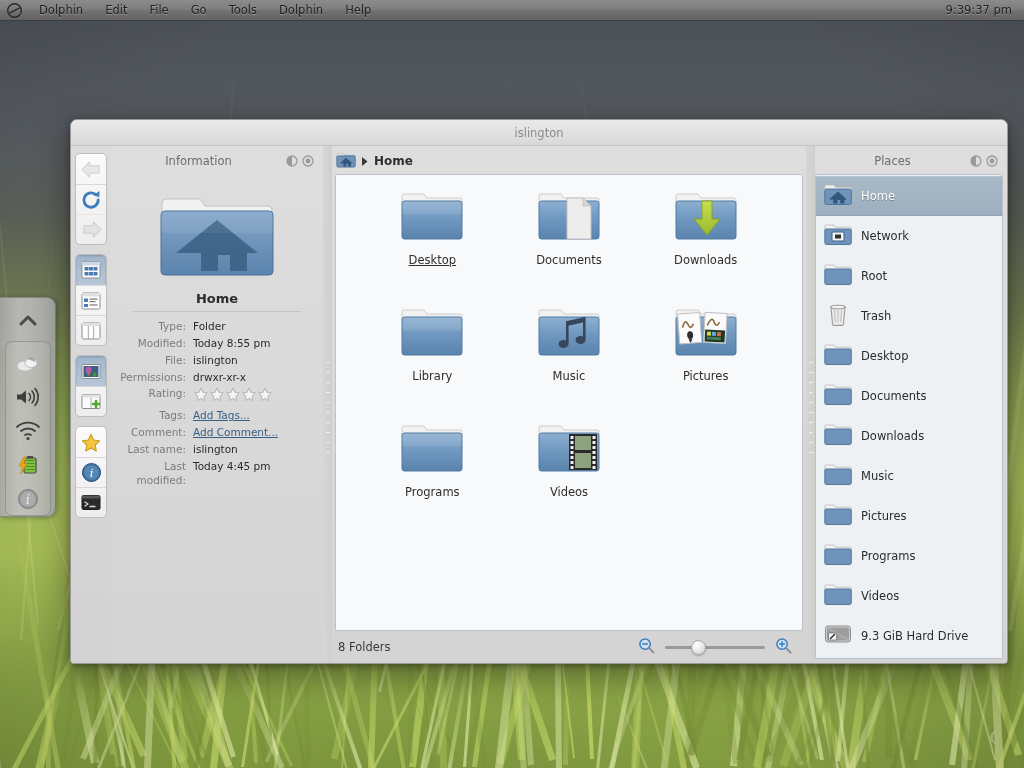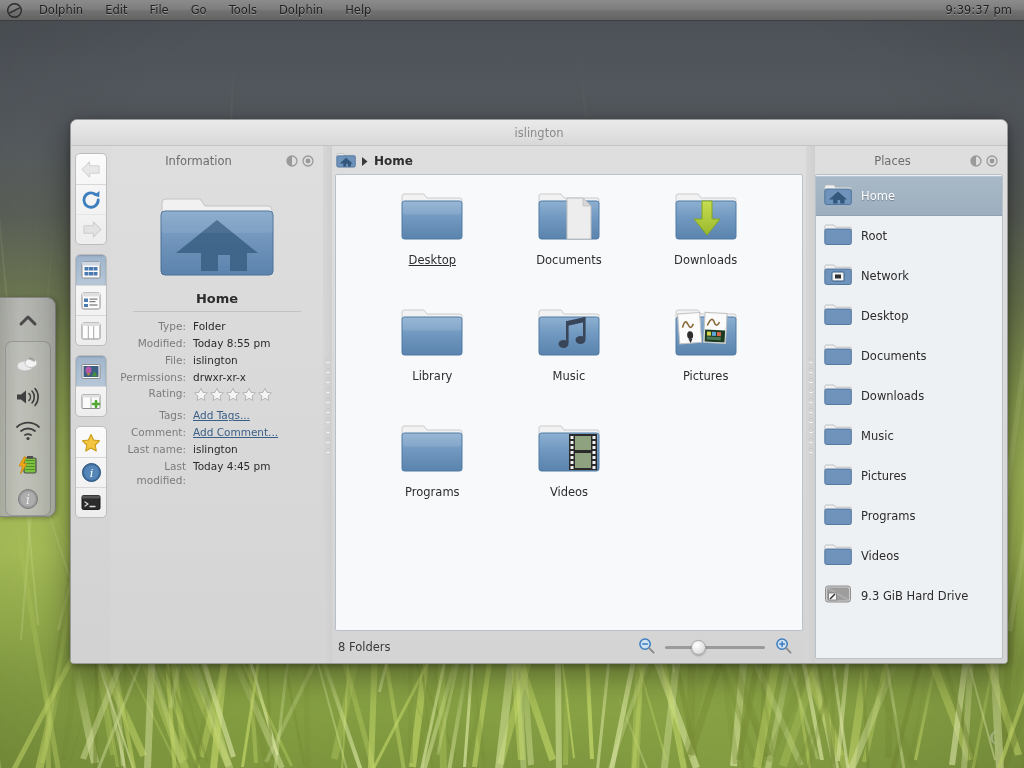--- a/index.html
+++ b/index.html
@@ -1016,37 +1016,47 @@
             </svg>
           </span>
           <span class="plabel">Home</span>
         </div>
 
         <div class="place">
           <span>
             <svg width="28" height="24" viewBox="0 0 28 24">
               <path d="M2 3 h8 l1.5 2.2 H26 a1.5 1.5 0 0 1 1.5 1.5 v1.5 H0.8 V4.5 A1.5 1.5 0 0 1 2 3 z" fill="#f0f0f0" stroke="#b8b8b8" stroke-width="0.8"></path>
               <rect x="0.8" y="7" width="26.5" height="15.5" rx="1.8" fill="#6f93ba" stroke="#4a7099" stroke-width="0.9"></rect>
-            </svg>
-          </span>
-          <span class="plabel">Root</span>
+              <rect x="8" y="10" width="12" height="9" rx="1" fill="#f4f4f4" stroke="#3a5f86" stroke-width="1"></rect>
+              <rect x="11" y="12.5" width="6" height="4" fill="#2f2f2f"></rect>
+            </svg>
+          </span>
+          <span class="plabel">Network</span>
         </div>
 
         <div class="place">
           <span>
             <svg width="28" height="24" viewBox="0 0 28 24">
               <path d="M2 3 h8 l1.5 2.2 H26 a1.5 1.5 0 0 1 1.5 1.5 v1.5 H0.8 V4.5 A1.5 1.5 0 0 1 2 3 z" fill="#f0f0f0" stroke="#b8b8b8" stroke-width="0.8"></path>
               <rect x="0.8" y="7" width="26.5" height="15.5" rx="1.8" fill="#6f93ba" stroke="#4a7099" stroke-width="0.9"></rect>
-              <rect x="8" y="10" width="12" height="9" rx="1" fill="#f4f4f4" stroke="#3a5f86" stroke-width="1"></rect>
-              <rect x="11" y="12.5" width="6" height="4" fill="#2f2f2f"></rect>
-            </svg>
-          </span>
-          <span class="plabel">Network</span>
-        </div>
-
+            </svg>
+          </span>
+          <span class="plabel">Root</span>
+        </div>
+
+        <div class="place">
+          <span>
+            <svg width="28" height="24" viewBox="0 0 28 24">
+              <path d="M7 5 h14 l-1.5 17 a1.5 1.5 0 0 1 -1.5 1.4 h-8 a1.5 1.5 0 0 1 -1.5 -1.4 z" fill="#e9e9e9" fill-opacity="0.85" stroke="#9a9a9a" stroke-width="1.1"></path>
+              <ellipse cx="14" cy="5" rx="7" ry="1.8" fill="#f4f4f4" stroke="#9a9a9a" stroke-width="1.1"></ellipse>
+              <path d="M10.5 8 l0.8 12 M14 8 v12 M17.5 8 l-0.8 12" stroke="#bdbdbd" stroke-width="1"></path>
+            </svg>
+          </span>
+          <span class="plabel">Trash</span>
+        </div>
 
         <div class="place">
           <span>
             <svg width="28" height="24" viewBox="0 0 28 24">
               <path d="M2 3 h8 l1.5 2.2 H26 a1.5 1.5 0 0 1 1.5 1.5 v1.5 H0.8 V4.5 A1.5 1.5 0 0 1 2 3 z" fill="#f0f0f0" stroke="#b8b8b8" stroke-width="0.8"></path>
               <rect x="0.8" y="7" width="26.5" height="15.5" rx="1.8" fill="#6f93ba" stroke="#4a7099" stroke-width="0.9"></rect>
             </svg>
           </span>
           <span class="plabel">Desktop</span>
         </div>

